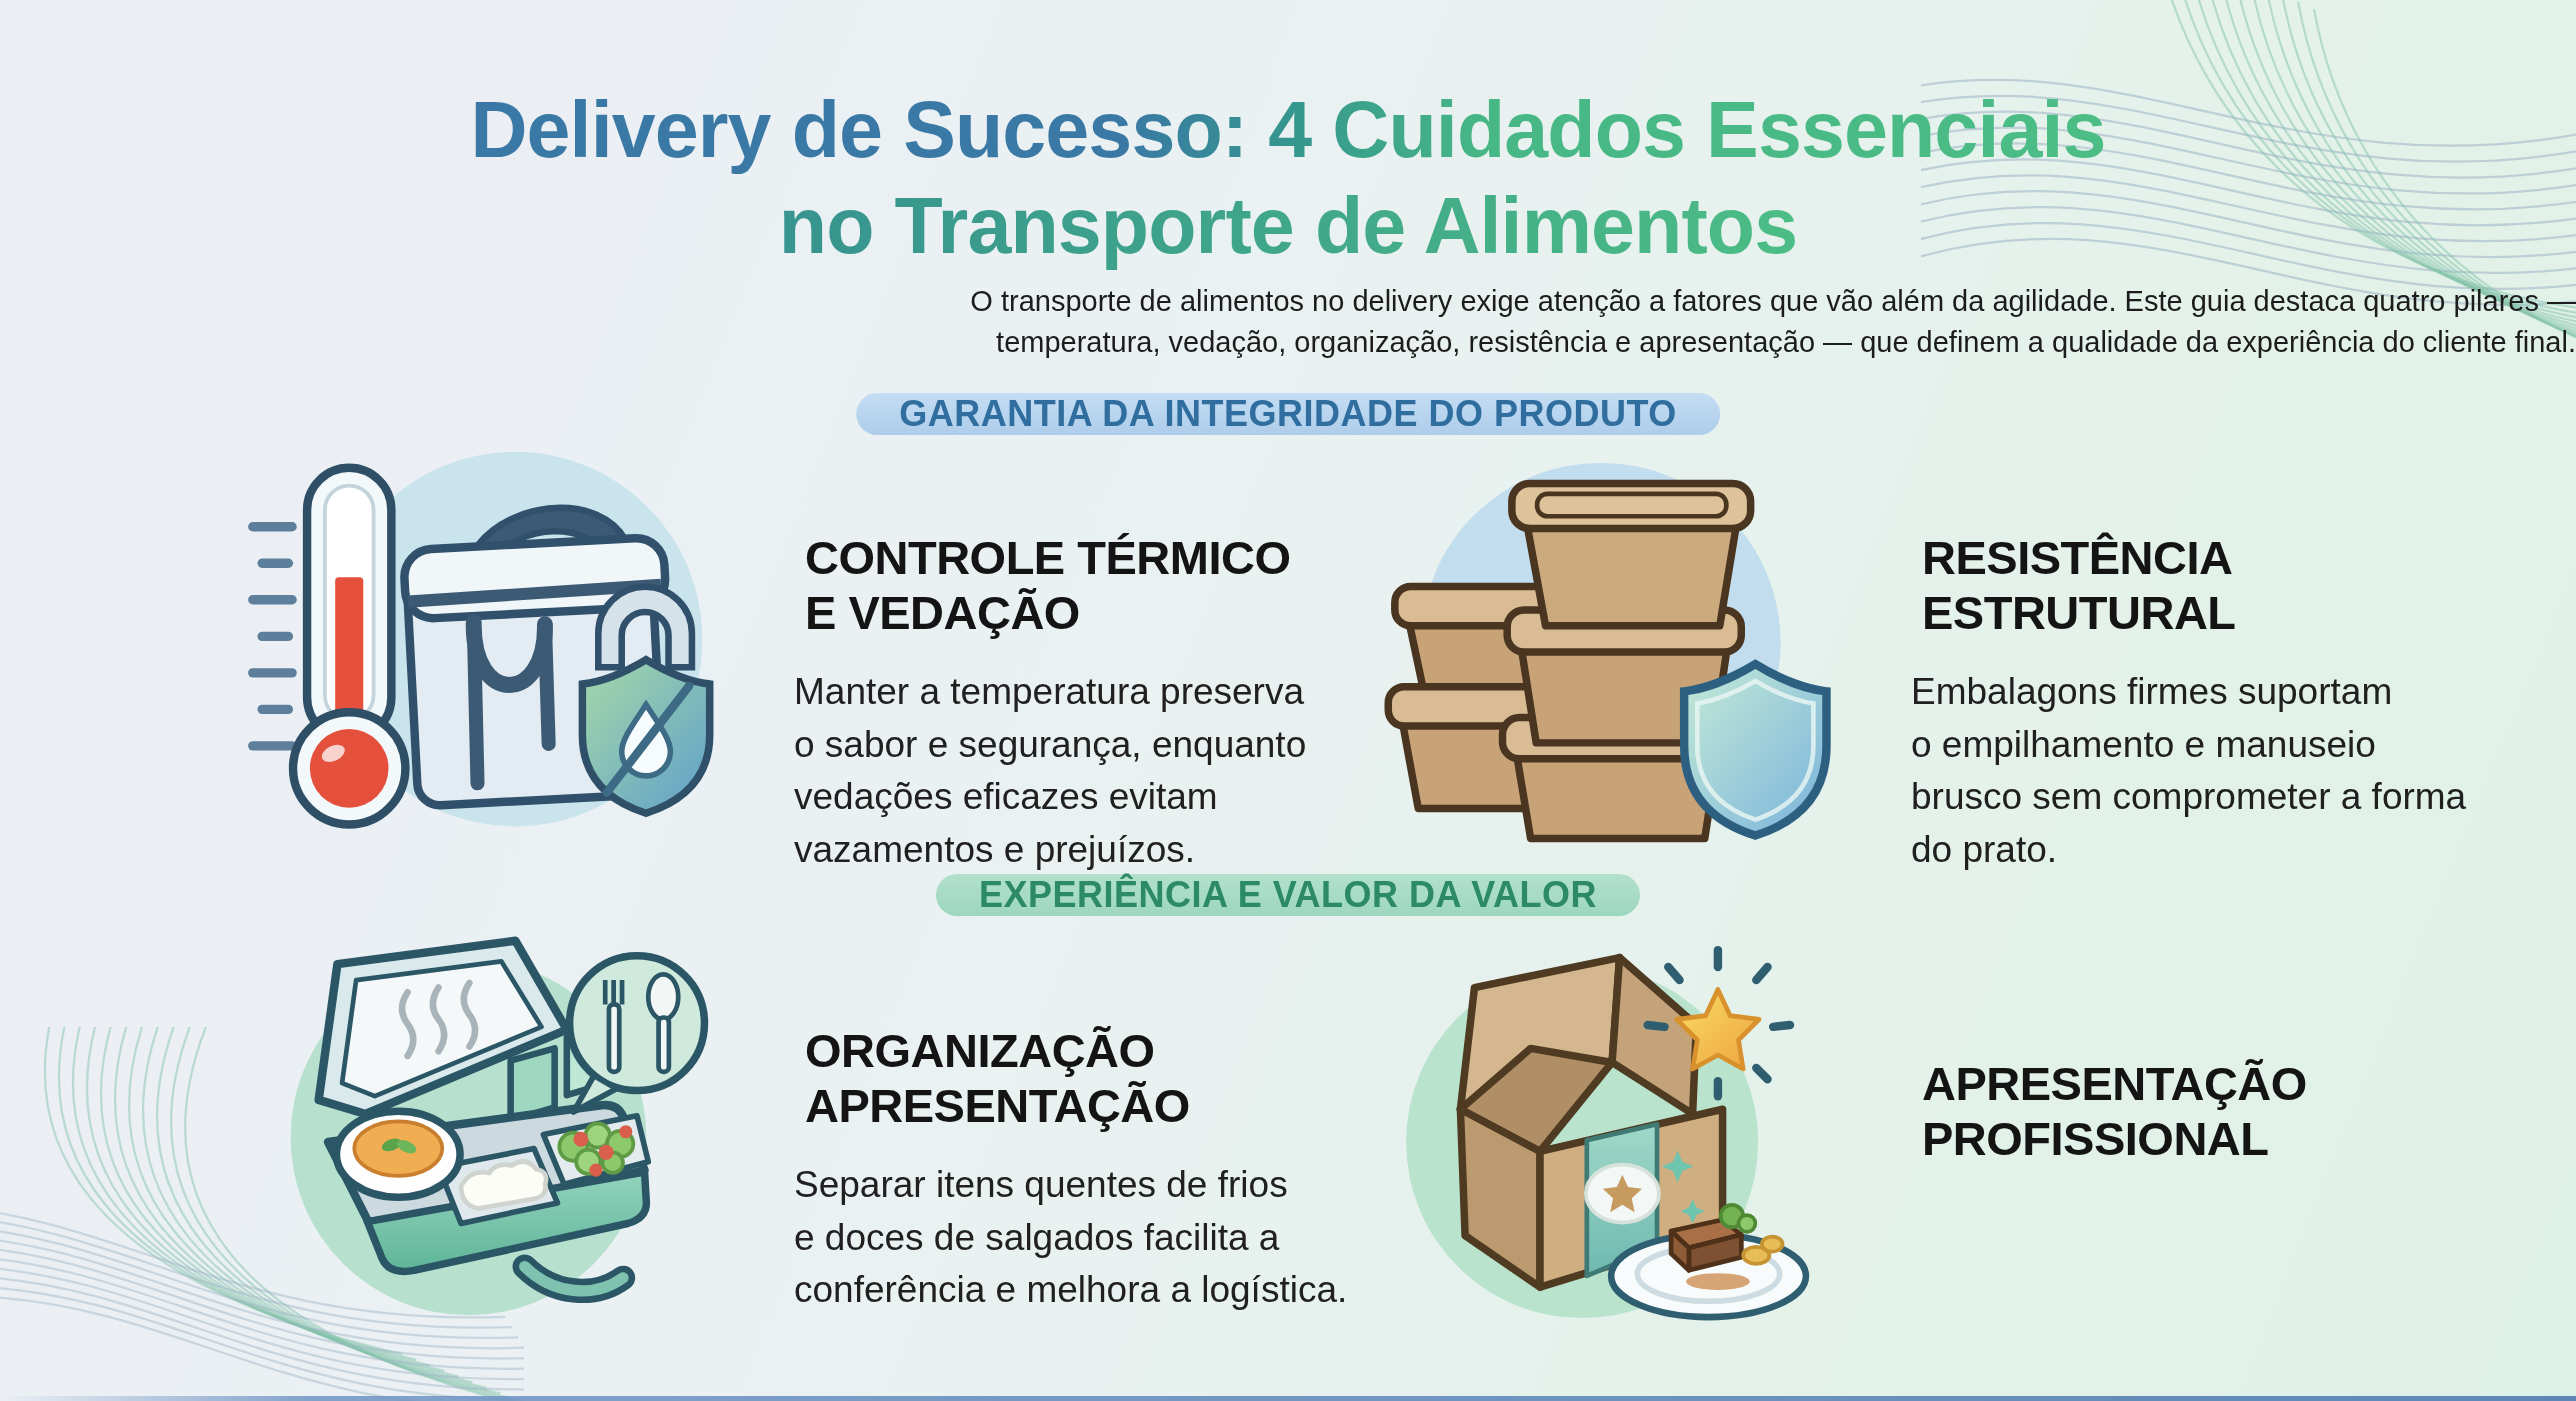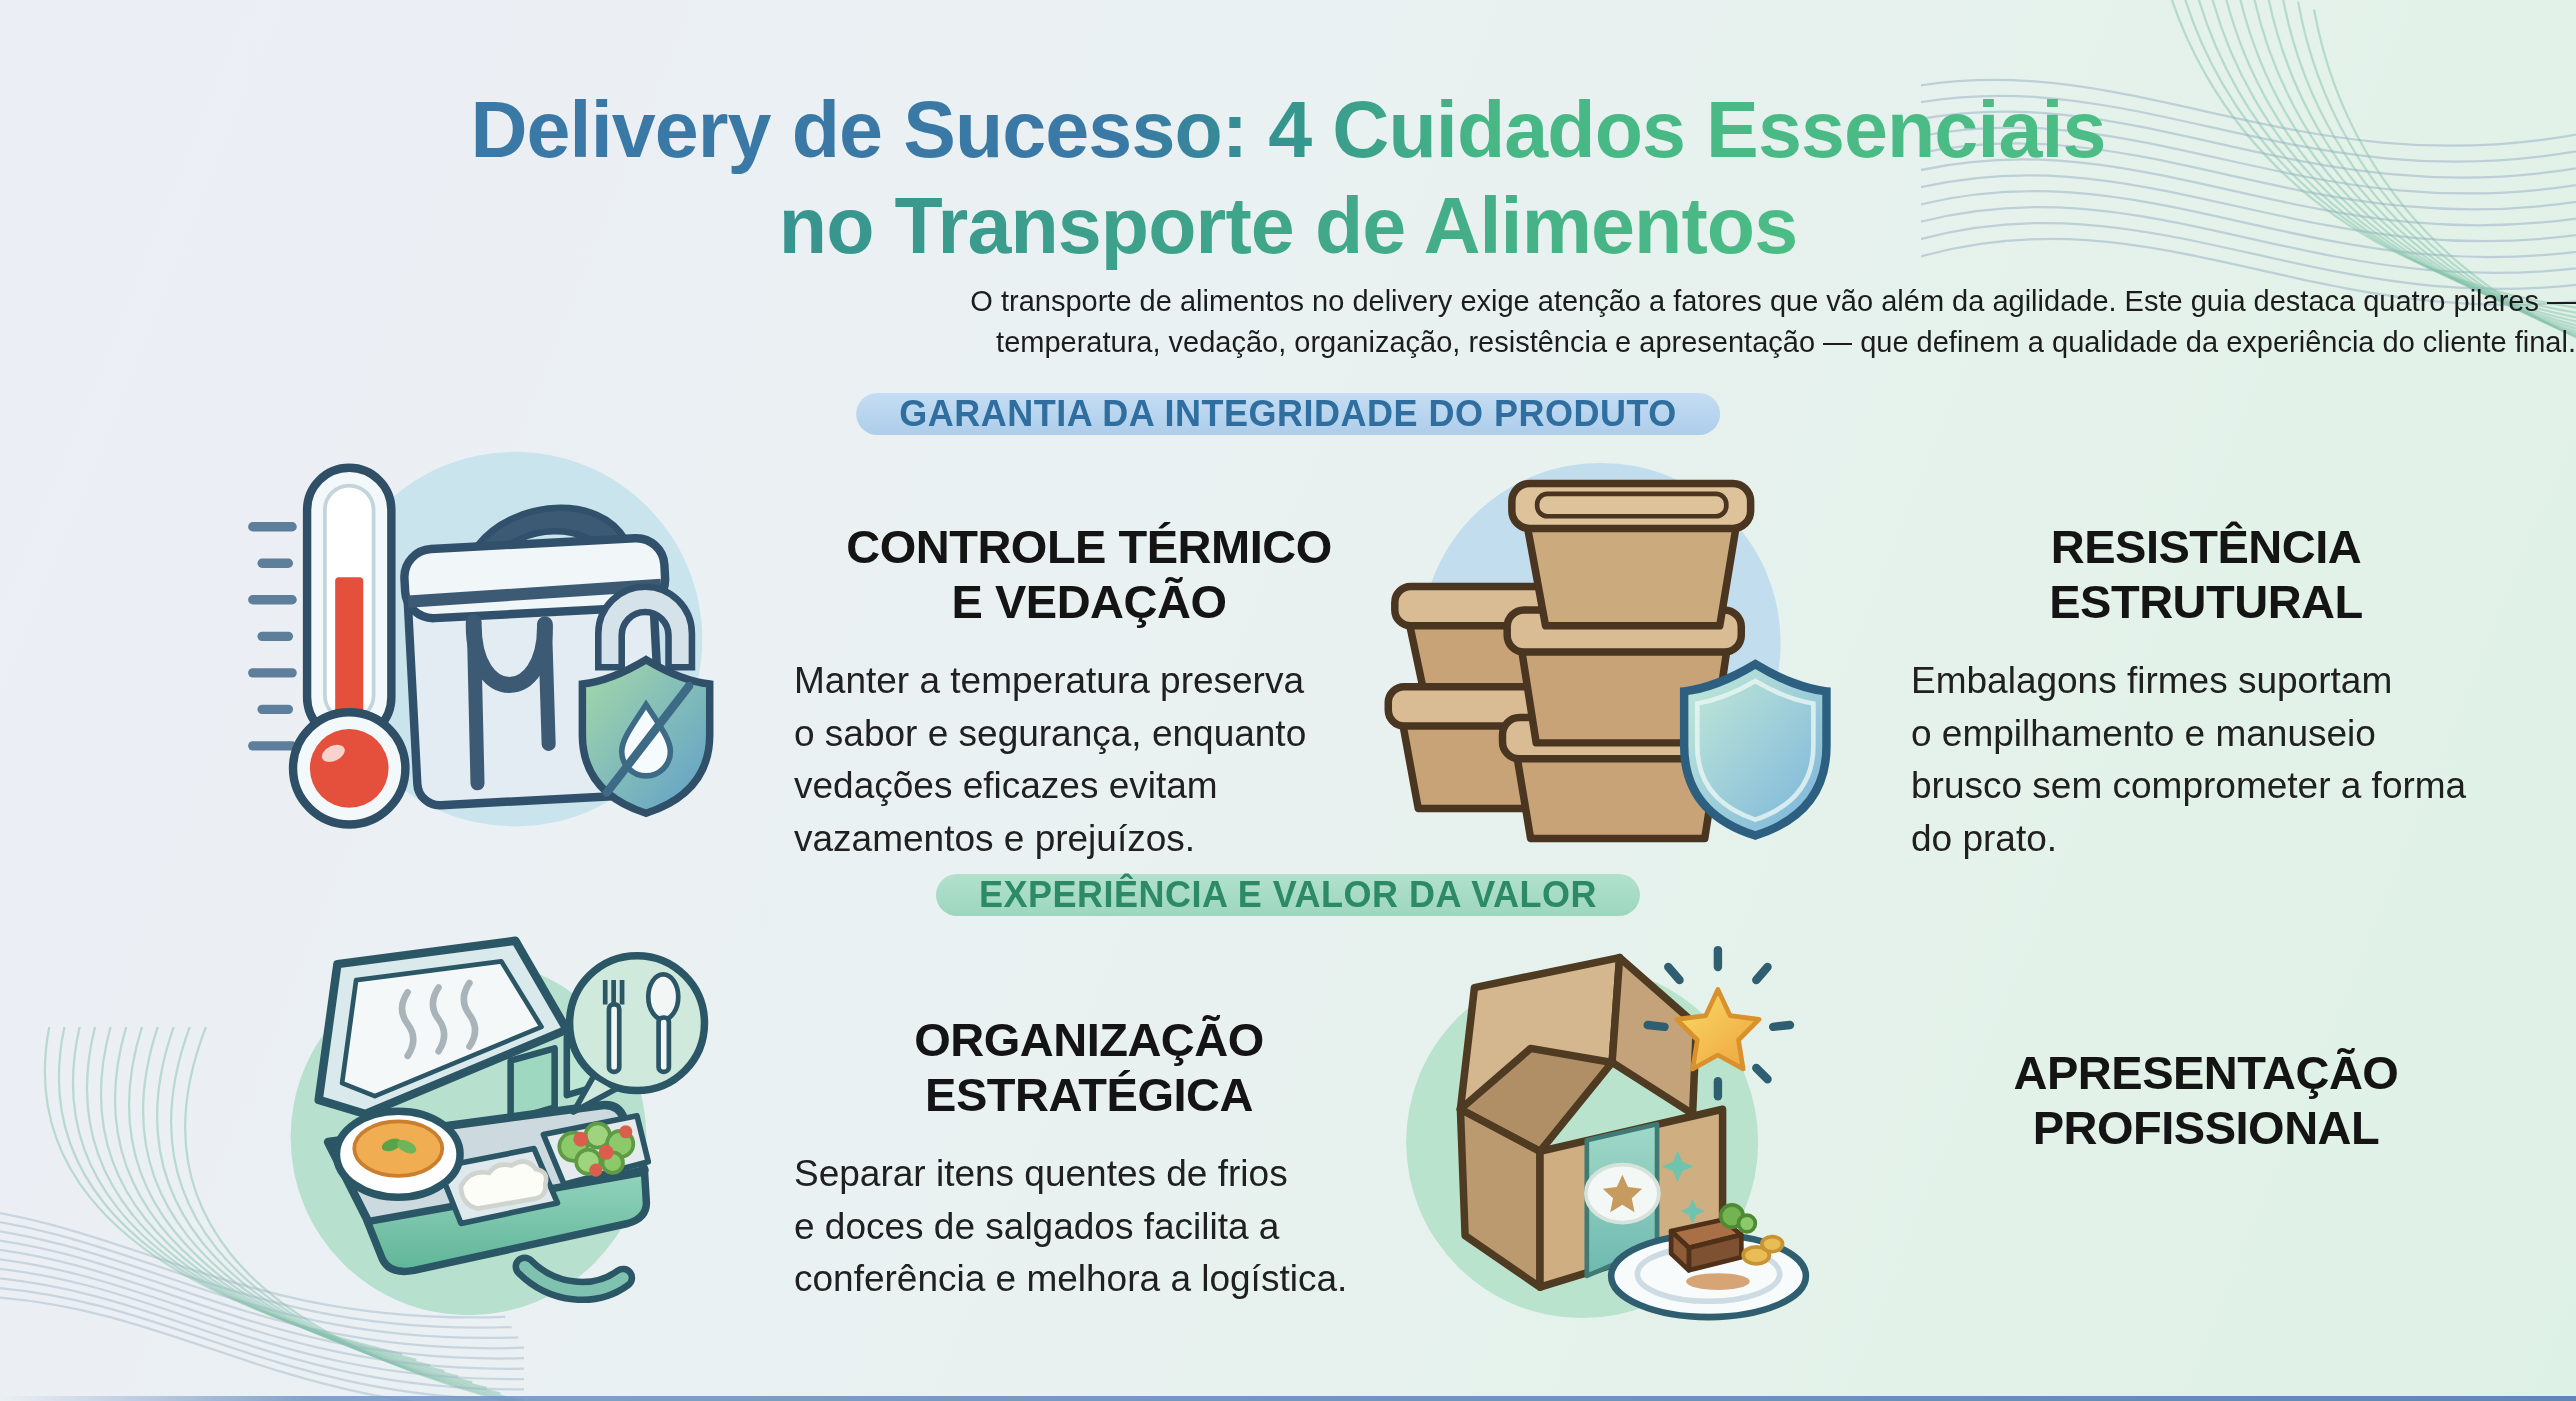--- a/index.html
+++ b/index.html
@@ -25,22 +25,22 @@
   .badge{position:absolute;left:50%;transform:translateX(-50%);
     font-weight:700;font-size:36px;letter-spacing:0.5px;
     padding:0 43px;border-radius:49px;white-space:nowrap;}
   .badge-blue{top:393px;background:linear-gradient(180deg,#c4ddf4,#aecdea);color:#2f6e9e;}
   .badge-green{top:874px;background:linear-gradient(180deg,#b2e1cc,#9dd6bf);color:#2d8a66;}
 
   .illus{position:absolute;margin:0;}
   .illus svg{display:block;}
 
   .card{position:absolute;width:590px;}
-  .card h2{margin:0;font-size:47px;line-height:1.16;letter-spacing:-0.5px;
-    font-weight:700;color:#141414;white-space:pre-line;text-align:center;}
+  .card h2{margin:11px;font-size:47px;line-height:1.16;letter-spacing:-0.5px;
+    font-weight:700;color:#141414;white-space:pre-line;}
   .card p{margin:26px 0 0 0;font-size:37px;line-height:1.42;font-weight:500;
     color:#202020;white-space:pre-line;}
 
   .pos-c1{left:794px;top:520px;}
   .pos-c2{left:1911px;top:520px;}
   .pos-c3{left:794px;top:1013px;}
   .pos-c4{left:1911px;top:1046px;}
   .pos-i1{left:234px;top:435px;}
   .pos-i2{left:1362px;top:432px;}
   .pos-i3{left:225px;top:922px;}
@@ -256,21 +256,21 @@
         <path d="M406,62 v26 m9,-26 v26 m9,-26 v26" fill="none"></path>
         <rect x="410" y="88" width="11" height="72" rx="5"></rect>
         <ellipse cx="468" cy="80" rx="16" ry="24"></ellipse>
         <rect x="463" y="102" width="11" height="58" rx="5"></rect>
       </g>
     </svg>
   </figure>
 
   <div class="card pos-c3">
     <h2>ORGANIZAÇÃO
-ESTRATÉGICA</h2>
+APRESENTAÇÃO</h2>
     <p>Separar itens quentes de frios
 e doces de salgados facilita a
 conferência e melhora a logística.</p>
   </div>
 
   <figure class="illus pos-i4">
     <svg width="487" height="412" viewBox="0 0 520 440">
       <defs>
         <linearGradient id="g-band" x1="0" y1="0" x2="0" y2="1">
           <stop offset="0" stop-color="#9fd8c8"></stop>

